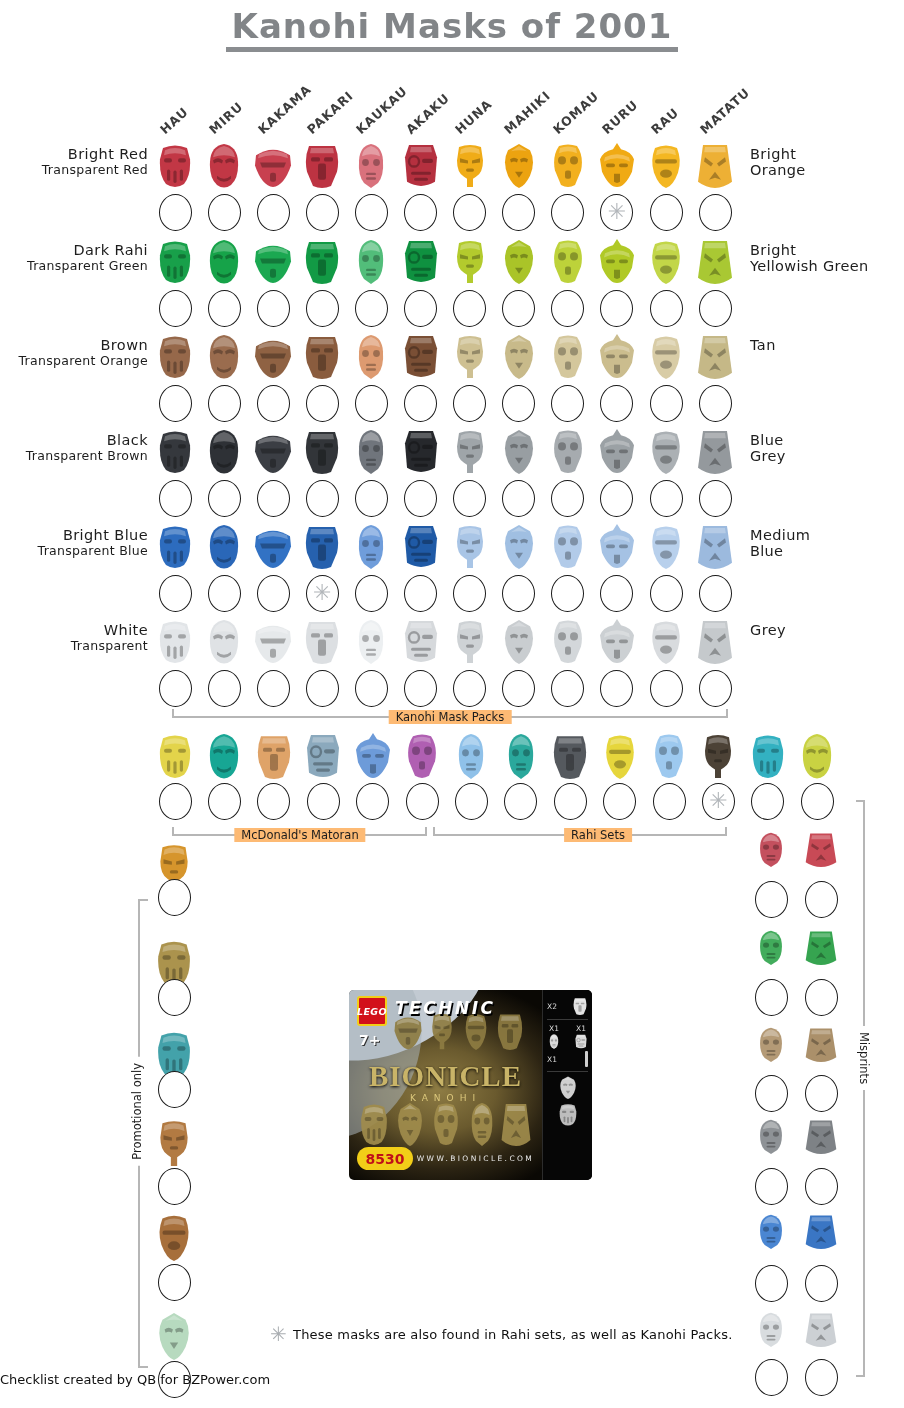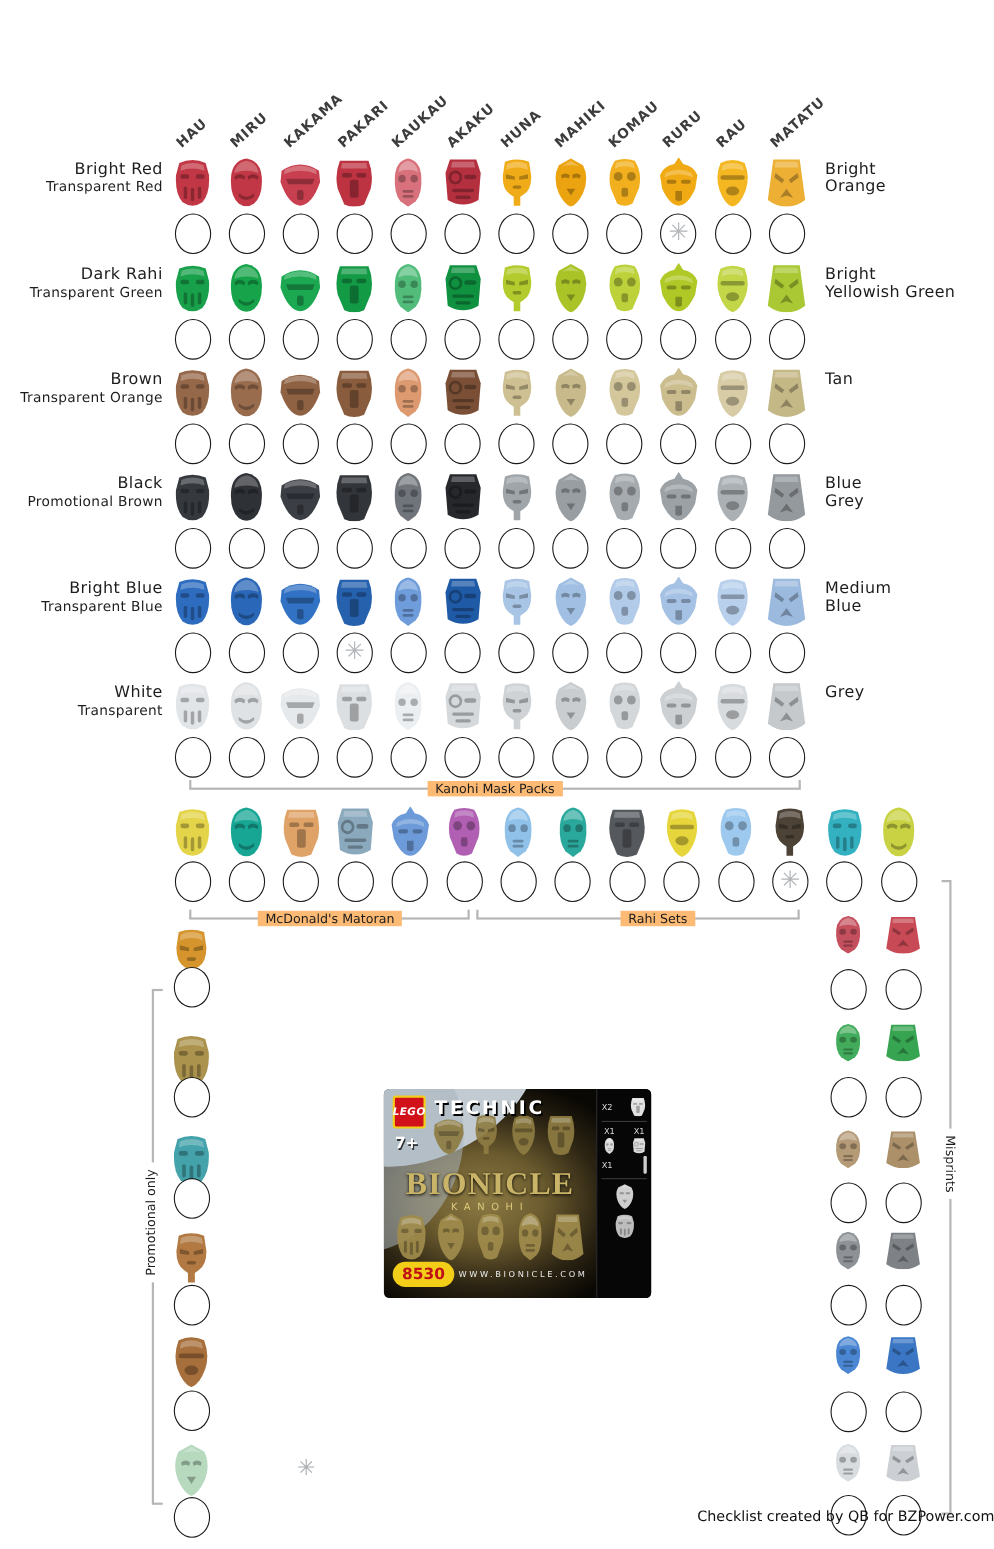--- a/index.html
+++ b/index.html
@@ -25,33 +25,33 @@
   .btick{position:absolute;width:2px;height:8px;background:#b6b6b6}
   .btext{position:absolute;transform:translate(-50%,-50%);background:#fdba74;padding:0 7px;
          font-size:11.5px;color:#1c1c1c;white-space:nowrap}
   .vline{position:absolute;width:2px;background:#b6b6b6}
   .vtick{position:absolute;height:2px;width:8px;background:#b6b6b6}
   .vlabel{position:absolute;font-size:11.5px;color:#1c1c1c;background:#fff;padding:6px 1px;
           white-space:nowrap;writing-mode:vertical-rl;z-index:3}
   .vlabel.up{transform:rotate(180deg)}
   .note-ast{position:absolute;left:270px;top:1322px;font-size:20px;color:#aaaeb2}
   .note{position:absolute;left:293px;width:460px;font-size:13px;color:#101010;letter-spacing:.2px}
-  .credit{position:absolute;left:0;top:1372px;width:904px;text-align:right;font-size:13px;color:#101010}
+  .credit{position:absolute;left:0;top:1372px;width:904px;text-align:left;font-size:13px;color:#101010}
 
   
   #box{position:absolute;left:349px;top:990px;width:243px;height:190px;border-radius:5px;overflow:hidden;
        background:radial-gradient(ellipse 150px 110px at 90px 100px,#8e7c44 0%,#6a5a2e 38%,#2c2413 72%,#0a0804 100%)}
   .swoosh{position:absolute;left:-70px;top:-78px;width:215px;height:140px;background:#c2cad2;
           border-radius:50%;transform:rotate(-26deg)}
   .swoosh2{position:absolute;left:-80px;top:-40px;width:150px;height:190px;background:#aab4bc;
            border-radius:50%;transform:rotate(20deg);opacity:.55}
   .lego{position:absolute;left:8px;top:6px;width:30px;height:30px;background:#d2101a;border:2px solid #f2ce18;
         border-radius:3px;color:#fff;font-weight:bold;font-style:italic;font-size:9.5px;
         display:flex;align-items:center;justify-content:center;letter-spacing:.4px;box-sizing:border-box}
-  .technic{position:absolute;left:46px;top:8px;color:#fff;font-size:17px;font-weight:bold;
+  .technic{position:absolute;left:46px;top:8px;color:#fff;font-size:17px;font-weight:bold;font-style:italic;
            letter-spacing:2.5px;text-shadow:1.5px 1.5px 0 #000}
   .age{position:absolute;left:10px;top:42px;color:#fff;font-weight:bold;font-size:14px;text-shadow:1px 1px 0 #333}
   .bionicle{position:absolute;left:0;width:193px;top:70px;text-align:center;
             font-family:"Liberation Serif","DejaVu Serif",serif;font-size:29px;font-weight:bold;color:#c9b468;
             letter-spacing:1px;text-shadow:0 1px 3px #000}
   .kanohi{position:absolute;left:0;width:193px;top:103px;text-align:center;font-size:9px;color:#dcc87c;letter-spacing:6px}
   .setnum{position:absolute;left:8px;top:157px;width:56px;height:23px;background:#f2ce18;border-radius:12px;
           color:#c01018;font-weight:bold;font-size:14px;display:flex;align-items:center;justify-content:center}
   .url{position:absolute;left:64px;top:164px;width:125px;text-align:center;color:#eaeaea;font-size:7.5px;letter-spacing:2.4px}
   .strip{position:absolute;right:0;top:0;width:50px;height:190px;background:#060606;border-left:1px solid #2c2c2c;
@@ -174,20 +174,23 @@
       <g fill="#000" opacity=".28">
         <path d="M10 14 L18 20 L16 23 L9 18 Z"></path>
           <path d="M30 14 L22 20 L24 23 L31 18 Z"></path>
         <path d="M14 36 L20 28 L26 36 L20 34 Z"></path>
       </g>
     </symbol>
   </defs>
 </svg>
 
 <div id="page">
+  <div class="title-wrap">
+    <span class="title">Kanohi Masks of 2001</span>
+  </div>
 
   <div id="headers">
       <div class="hdr" style="left: 167px; top: 122px;">HAU</div>
       <div class="hdr" style="left: 216.1px; top: 122px;">MIRU</div>
       <div class="hdr" style="left: 265.2px; top: 122px;">KAKAMA</div>
       <div class="hdr" style="left: 314.3px; top: 122px;">PAKARI</div>
       <div class="hdr" style="left: 363.4px; top: 122px;">KAUKAU</div>
       <div class="hdr" style="left: 412.5px; top: 122px;">AKAKU</div>
       <div class="hdr" style="left: 461.6px; top: 122px;">HUNA</div>
       <div class="hdr" style="left: 510.7px; top: 122px;">MAHIKI</div>
@@ -362,21 +365,21 @@
       <svg viewBox="0 0 40 44" preserveAspectRatio="none" class="mask" style="left: 646px; top: 334px; width: 40px; height: 45px; color: rgb(216, 204, 166);">
         <use href="#mk-rau" xlink:href="#mk-rau"></use>
       </svg>
       <div class="circle" style="left: 649.5px; top: 384.5px;"></div>
       <svg viewBox="0 0 40 44" preserveAspectRatio="none" class="mask" style="left: 695.1px; top: 334px; width: 40px; height: 45px; color: rgb(197, 184, 135);">
         <use href="#mk-matatu" xlink:href="#mk-matatu"></use>
       </svg>
       <div class="circle" style="left: 698.6px; top: 384.5px;"></div>
       <div class="rowlab left" style="top: 432px;">
         <div class="l1">Black</div>
-        <div class="l2">Promotional Brown</div>
+        <div class="l2">Transparent Brown</div>
       </div>
       <div class="rowlab right" style="top: 432px;">
         <div class="l1">Blue</div>
         <div class="l2">Grey</div>
       </div>
       <svg viewBox="0 0 40 44" preserveAspectRatio="none" class="mask" style="left: 155px; top: 429px; width: 40px; height: 45px; color: rgb(53, 56, 61);">
         <use href="#mk-hau" xlink:href="#mk-hau"></use>
       </svg>
       <div class="circle" style="left: 158.5px; top: 479.5px;"></div>
       <svg viewBox="0 0 40 44" preserveAspectRatio="none" class="mask" style="left: 204.1px; top: 429px; width: 40px; height: 45px; color: rgb(46, 49, 54);">
@@ -768,14 +771,15 @@
             <use href="#mk-mahiki" xlink:href="#mk-mahiki"></use>
           </svg>
         <svg class="sg" width="22" height="23" viewBox="0 0 40 44" preserveAspectRatio="none" style="color:#bdbdbd">
             <use href="#mk-hau" xlink:href="#mk-hau"></use>
           </svg>
       </div>
     </div>
   </div>
 
   <span class="note-ast">✳</span>
+  <div class="note" style="top:1327px">These masks are also found in Rahi sets, as well as Kanohi Packs.</div>
   <div class="credit">Checklist created by QB for BZPower.com</div>
 </div>
 
 </body></html>

